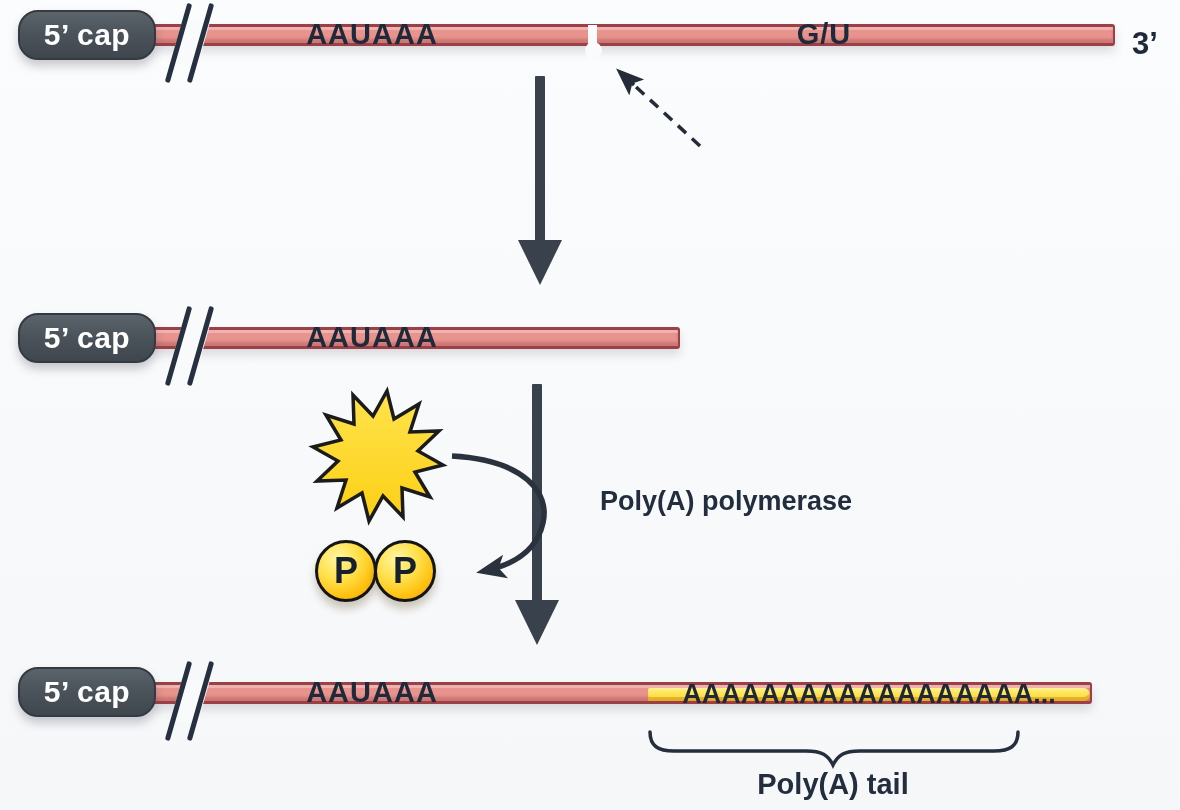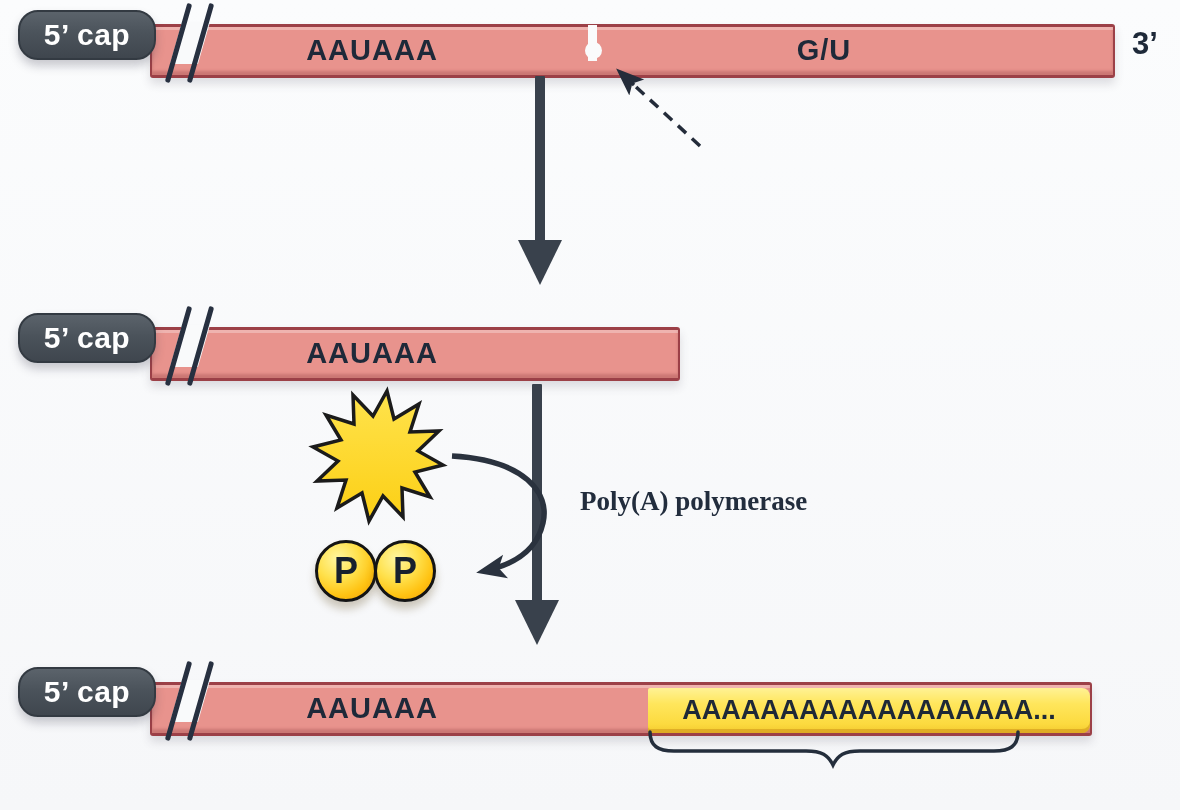--- a/index.html
+++ b/index.html
@@ -6,21 +6,21 @@
   html,body { width:1180px; height:810px; }
   body {
     font-family:"Liberation Sans", sans-serif;
     background:linear-gradient(180deg,#fbfcfd 0%,#f6f7f9 100%);
     overflow:hidden;
   }
   .canvas { position:relative; width:1180px; height:810px; }
 
   
   .bar {
-    position:absolute; height:54px;
+    position:absolute; height:22px;
     background:#e8938d;
     border:2px solid #9c4047;
     border-top-width:3px; border-bottom-width:3px;
     border-radius:3px;
     box-shadow: inset 0 3px 0 rgba(255,255,255,.30),
                 inset 0 -4px 3px rgba(130,45,50,.28),
                 0 6px 10px rgba(70,60,80,.16);
   }
   .seq {
     position:absolute; top:50%; transform:translate(-50%,-52%);
@@ -132,21 +132,21 @@
   <div class="break-gap" style="left:176px; top:325px; height:42px;"></div>
   <div class="slash" style="left:176px; top:305px;"></div>
   <div class="slash" style="left:198px; top:305px;"></div>
   <div class="cap" style="left:18px; top:313px;">
     <span>5’ cap</span>
   </div>
 
   <div class="varrow-shaft" style="left:532px; top:384px; height:218px;"></div>
   <div class="varrow-head" style="left:515px; top:600px;"></div>
 
-  <div class="enzyme" style="left:580px; top:486px;font-family:Liberation Serif, serif;">Poly(A) polymerase</div>
+  <div class="enzyme" style="left:600px; top:486px;">Poly(A) polymerase</div>
 
   <div class="atp-label" style="left:378px; top:457px;">ATP</div>
 
   <div class="p-circle" style="left:315px; top:540px;">
     <span>P</span>
   </div>
   <div class="p-circle" style="left:374px; top:540px;">
     <span>P</span>
   </div>
 
@@ -156,20 +156,21 @@
       <span>AAAAAAAAAAAAAAAAAA...</span>
     </div>
   </div>
   <div class="break-gap" style="left:176px; top:680px; height:42px;"></div>
   <div class="slash" style="left:176px; top:660px;"></div>
   <div class="slash" style="left:198px; top:660px;"></div>
   <div class="cap" style="left:18px; top:667px;">
     <span>5’ cap</span>
   </div>
 
+  <div class="brace-label" style="left:833px; top:768px;">Poly(A) tail</div>
 
   <svg class="overlay" viewBox="0 0 1180 810">
     <defs>
       <linearGradient id="starGrad" x1="0" y1="0" x2="0" y2="1">
         <stop offset="0" stop-color="#ffe34d"></stop>
         <stop offset="1" stop-color="#fccf14"></stop>
       </linearGradient>
       <marker id="ahBig" markerUnits="userSpaceOnUse" markerWidth="30" markerHeight="26" refX="22" refY="13" orient="auto">
         <path d="M0,1 L30,13 L0,25 L7,13 z" fill="#2a323e"></path>
       </marker>

